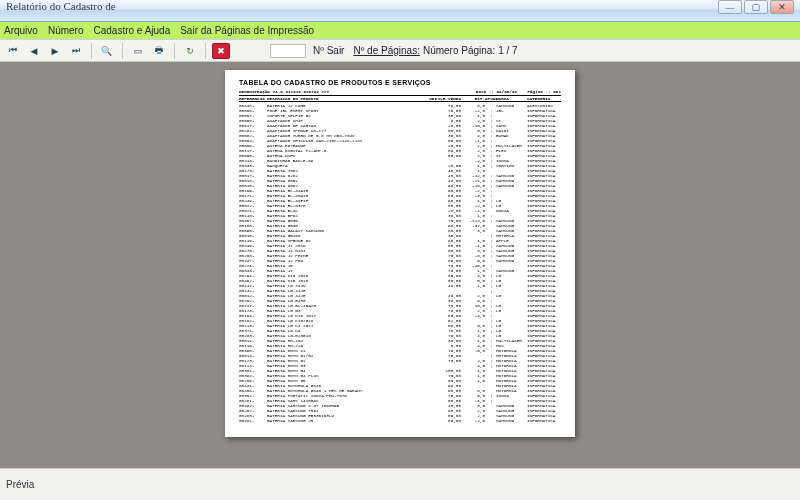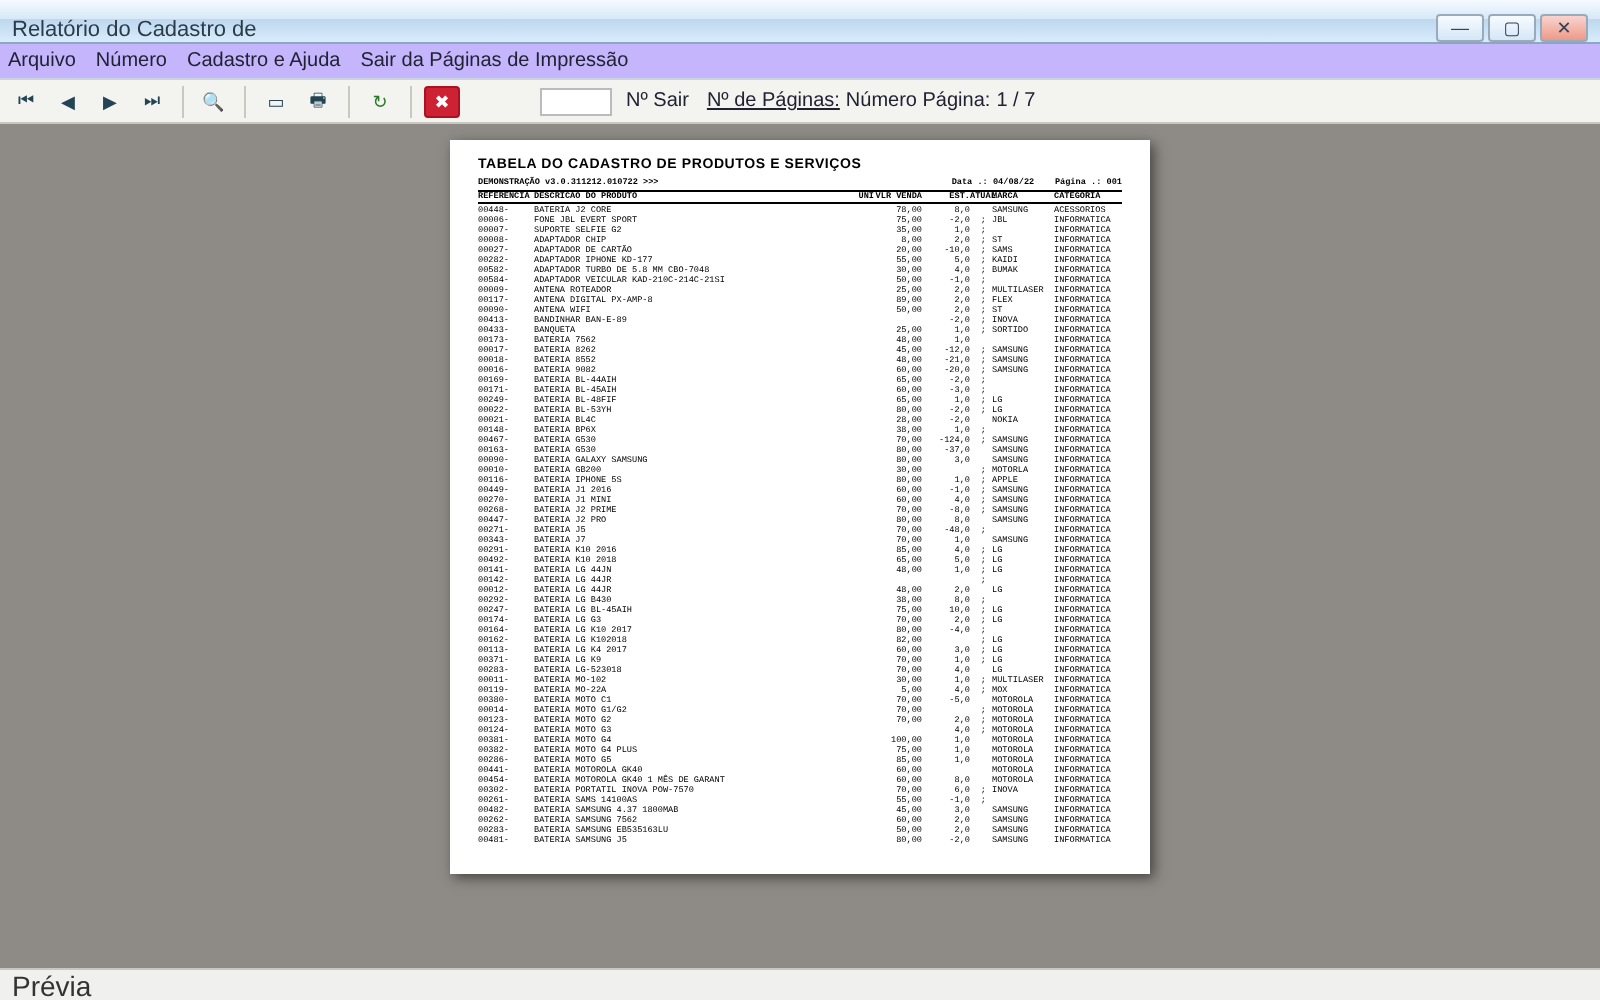--- a/index.html
+++ b/index.html
@@ -11,28 +11,29 @@
     height: 500px;
     overflow: hidden;
     display: flex;
     flex-direction: column;
   }
   .titlebar {
     height: 22px;
     background: linear-gradient(to bottom, #f5fafe 0%, #d7e8f7 45%, #bdd8ef 46%, #d9ecfb 100%);
     border-bottom: 1px solid #8aa8c2;
     display: flex;
-    align-items: flex-end;
+    align-items: flex-start;
     padding: 0 6px;
     color: #2b3b4a;
     font-size: 11px;
+    font-family: Liberation Serif, serif;
   }
   .menubar {
     height: 18px;
-    background: #c4b5fd;
+    background: #bef264;
     border-bottom: 1px solid #c8d4e2;
     display: flex;
     align-items: center;
     padding: 0 4px;
     gap: 10px;
     font-size: 10px;
     color: #223;
   }
   .menubar span { cursor: default; }
   .toolbar {
@@ -104,27 +105,27 @@
   .col-ref { width: 28px; flex-shrink:0; }
   .col-desc { flex: 1; }
   .col-uni { width: 14px; text-align: right; flex-shrink:0;}
   .col-venda { width: 24px; text-align: right; flex-shrink:0;}
   .col-est { width: 24px; text-align: right; flex-shrink:0;}
   .col-atual { width: 8px; text-align: right; flex-shrink:0;}
   .col-marca { width: 34px; padding-left:3px; flex-shrink:0;}
   .col-cat { width: 34px; flex-shrink:0;}
   .row { display: flex; white-space: nowrap; }
   .statusbar {
-    height: 16px;
+    height: 32px;
     background: #f0f0ee;
     border-top: 1px solid #c8c8c0;
     display: flex;
     align-items: center;
     padding: 0 6px;
-    font-size: 14px;
+    font-size: 10px;
     color: #333;
   }
   .sys-btns { margin-left:auto; display:flex; gap:2px;}
   .sys-btn { width:24px; height:14px; border:1px solid #9ab; border-radius:2px;
     background:linear-gradient(#f7fbff,#d5e7f7); font-size:9px; display:flex;
     align-items:center; justify-content:center; color:#345;}
   .sys-btn.close{ background:linear-gradient(#f8d4cf,#e98);}
 </style>
 </head>
 <body>

